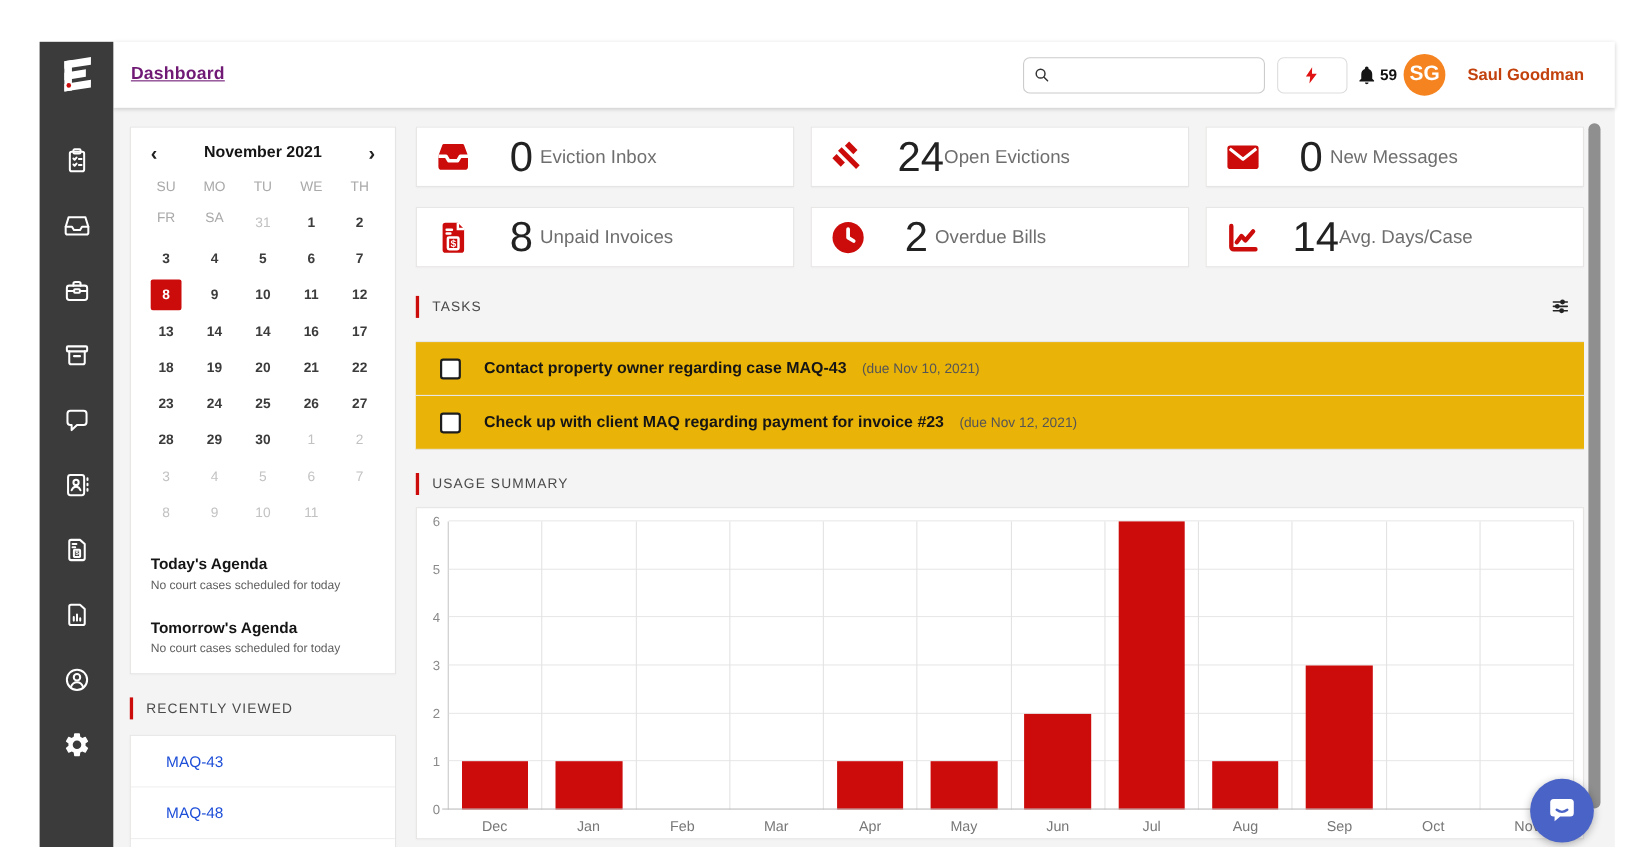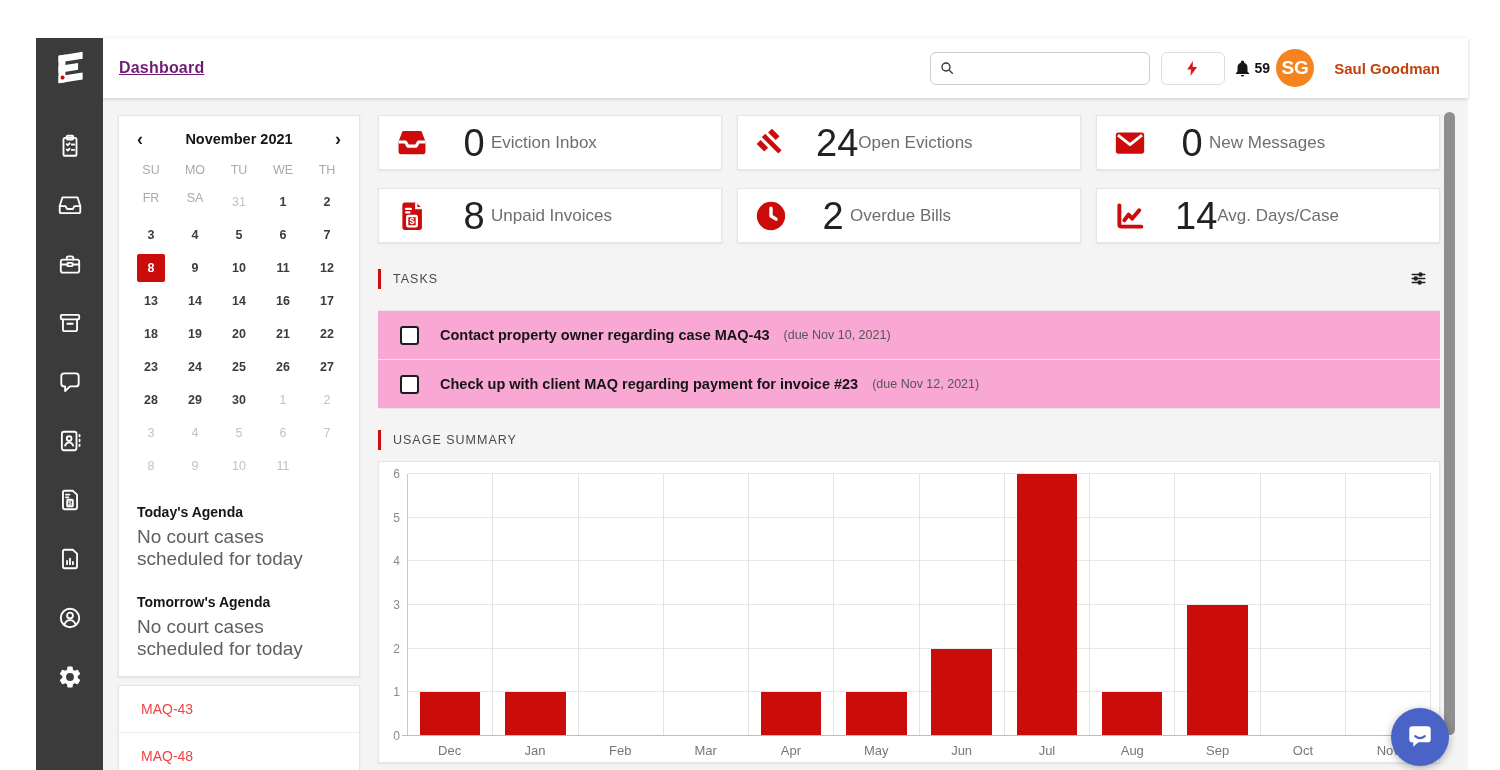--- a/index.html
+++ b/index.html
@@ -47,45 +47,45 @@
   .cal-chevron { font-size:18px; font-weight:bold; color:#222; cursor:pointer; line-height:1; }
   .cal-title { font-size:14.5px; font-weight:bold; color:#151515; }
   .cal-grid { display:grid; grid-template-columns:repeat(5,1fr); margin-top:10px; row-gap:5px; }
   .cal-h { text-align:center; font-size:12.5px; color:#a9a9a9; padding:3px 0 6px; }
   .cal-d { width:28px; height:28px; place-self:center; display:flex; align-items:center; justify-content:center;
            font-size:12.5px; font-weight:bold; color:#3c3c3c; cursor:pointer; border-radius:2px; }
   .cal-d.muted { color:#c2c2c2; font-weight:normal; }
   .cal-d.selected { background:var(--accent,#cc0b0b); color:#fff; }
   .agenda { padding:14px 8px 0; }
   .agenda-title { font-size:14px; font-weight:bold; color:#151515; margin-top:10px; }
-  .agenda-text { font-size:19px; color:#5f5f5f; margin-top:6px; }
+  .agenda-text { font-size:11px; color:#5f5f5f; margin-top:6px; }
 
   .section-head { display:flex; align-items:center; height:33px; }
   .section-bar { width:3px; height:20px; background:var(--accent,#cc0b0b); margin-right:12px; flex:0 0 auto; }
   .section-label { font-size:12.5px; letter-spacing:1px; color:#4a4a4a; font-weight:normal; }
   .recent-head { margin-top:14px; }
   .recent-list { margin-top:8px; }
-  .recent-item { height:47px; display:flex; align-items:center; padding-left:22px; font-size:14px; color:#ef4444;
+  .recent-item { height:47px; display:flex; align-items:center; padding-left:32px; font-size:14px; color:#1d4ed8;
                  border-bottom:1px solid #ececec; cursor:pointer; background:#fff; }
   .recent-item:last-child { border-bottom:none; }
 
   
   .right-col { flex:1; min-width:0; }
   .stats-grid { display:grid; grid-template-columns:repeat(3,1fr); gap:18px 15px; }
   .stat-card { height:55px; display:flex; align-items:center; padding:0 16px; cursor:pointer; }
   .stat-ic { width:34px; height:34px; flex:0 0 auto; display:flex; align-items:center; justify-content:center; }
   .stat-ic svg { width:34px; height:34px; }
   .stat-num { font-size:38px; font-weight:200; color:#222; margin-left:28px; min-width:34px; text-align:center; line-height:1; }
   .stat-label { font-size:17px; color:#6e6e6e; white-space:nowrap; }
 
   .tasks-head { margin-top:19px; justify-content:flex-start; }
   .filter-ic { margin-left:auto; margin-right:12px; cursor:pointer; display:flex; }
   .filter-ic svg { width:19px; height:19px; }
   .task-list { margin-top:15px; border-top:1px solid #e6e6e6; }
-  .task-row { height:49px; background:#f9a8d4; display:flex; align-items:center; padding:0 22px; border-bottom:1px solid #e6e6e6;text-align:right; }
+  .task-row { height:49px; background:#eab308; display:flex; align-items:center; padding:0 22px; border-bottom:1px solid #e6e6e6;text-align:right; }
   .checkbox { width:19px; height:19px; border:2.5px solid #1d1d1d; border-radius:3px; background:#fff; flex:0 0 auto; cursor:pointer; }
   .task-text { font-size:14.5px; font-weight:bold; color:#151515; margin-left:21px; white-space:nowrap; }
   .task-due { font-size:12.5px; color:#555; margin-left:14px; white-space:nowrap; }
 
   .usage-head { margin-top:14px; }
   .chart-card { margin-top:5px; height:302px; padding:12px 8px 0 4px; position:relative; }
   .chart-wrap { display:flex; height:262px; }
   .y-gutter { position:relative; width:24px; flex:0 0 auto; }
   .ytick { position:absolute; right:7px; transform:translateY(50%); font-size:12px; color:#8a8a8a; line-height:1; }
   .plot { position:relative; flex:1; border-left:1px solid #c9c9c9; }
@@ -282,20 +282,24 @@
               <div class="cal-d muted">11</div>
             </div>
           <div class="agenda">
             <div class="agenda-title">Today's Agenda</div>
             <div class="agenda-text">No court cases scheduled for today</div>
             <div class="agenda-title" style="margin-top:24px">Tomorrow's Agenda</div>
             <div class="agenda-text">No court cases scheduled for today</div>
           </div>
         </div>
 
+        <div class="section-head recent-head">
+          <span class="section-bar"></span>
+          <span class="section-label">RECENTLY VIEWED</span>
+        </div>
         <div class="card recent-list" id="recent-list">
             <div class="recent-item">MAQ-43</div>
             <div class="recent-item">MAQ-48</div>
             <div class="recent-item">MAQ-50</div>
             <div class="recent-item">JP-1</div>
           </div>
       </div>
 
       <div class="right-col">
         <div class="stats-grid" id="stats">

